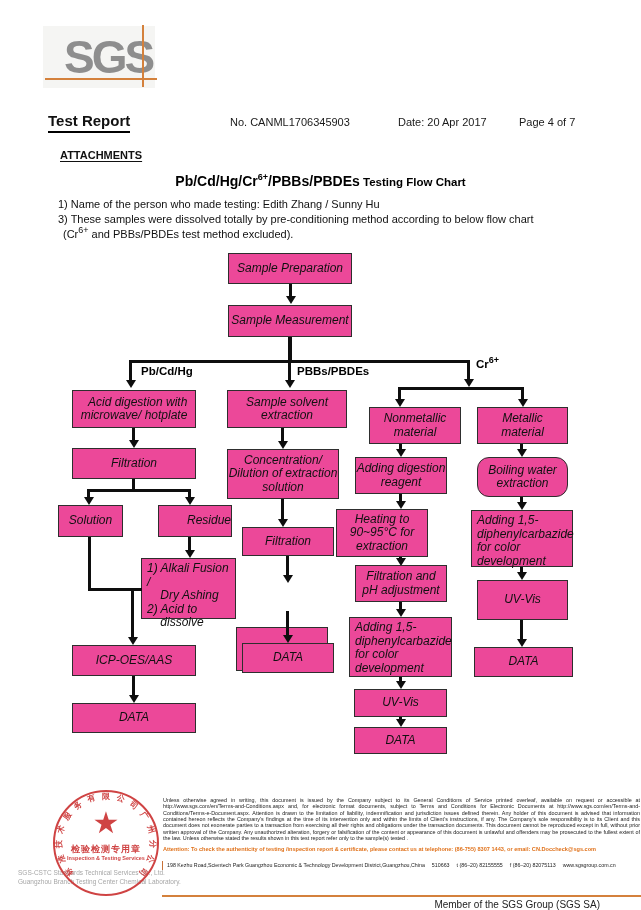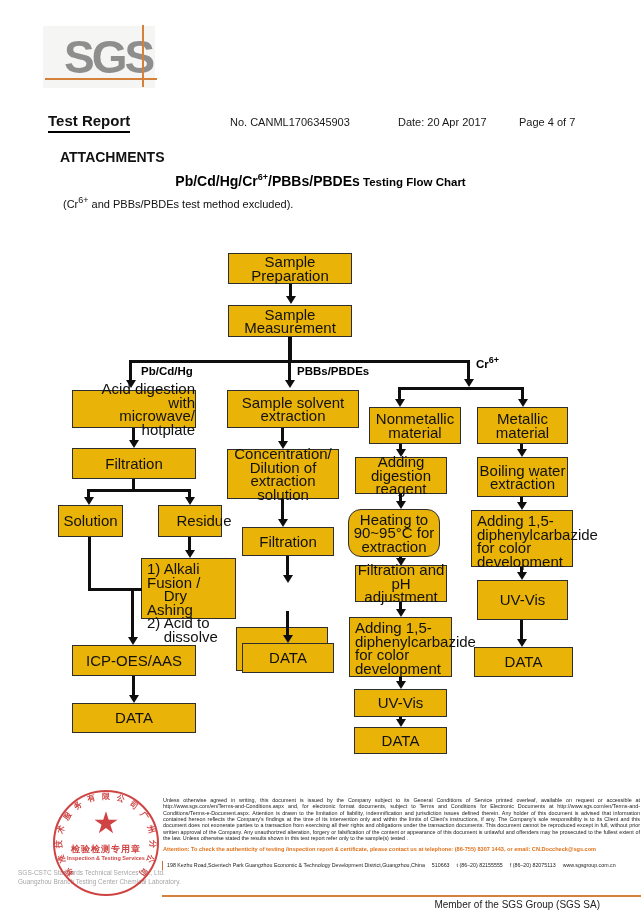--- a/index.html
+++ b/index.html
@@ -10,33 +10,33 @@
   .logo-block { position:absolute; left:43px; top:26px; width:112px; height:62px; background:#f5f5f3; }
   .logo-text { position:absolute; left:64px; top:30px; font-size:46px; font-weight:bold;
     color:#8e8e8e; letter-spacing:-3px; transform:scaleY(1.02); }
   .crosshair-v { position:absolute; left:142px; top:25px; width:1.5px; height:62px; background:#d4813c; }
   .crosshair-h { position:absolute; left:45px; top:78px; width:112px; height:1.5px; background:#d4813c; }
   .report-title { position:absolute; left:48px; top:112px; font-size:15px; font-weight:bold;
     border-bottom:2px solid #000; padding-bottom:2px; }
   .hdr-field { position:absolute; top:116px; font-size:11px; color:#1a1a1a; }
 
   
-  .attachments { position:absolute; left:60px; top:149px; font-size:14px; font-weight:bold;
-    text-underline-offset:2px; }
+  .attachments { position:absolute; left:60px; top:149px; font-size:11px; font-weight:bold;
+    text-decoration:underline; text-underline-offset:2px; }
   .chart-title { position:absolute; left:0; top:172px; width:641px; text-align:center; color:#000; }
   .ct-main { font-size:14px; font-weight:bold; }
   .ct-sub  { font-size:11.5px; font-weight:bold; }
   sup { font-size:9px; vertical-align:super; line-height:0; }
   .notes { position:absolute; left:58px; top:197px; font-size:11px; line-height:15px; color:#111; }
   .note-indent { padding-left:5px; }
 
   
-  .fb { position:absolute; border:1.2px solid #2e2e2e; background:#eab308; display:flex;
+  .fb { position:absolute; border:1.2px solid #2e2e2e; background:#ec4899; display:flex;
     align-items:center; justify-content:center; text-align:center;
-    font-size:15px; line-height:13.5px; white-space:pre-line; }
+    font-size:12px; line-height:13.5px; white-space:pre-line;font-style:italic; }
   .fb-left { align-items:flex-start; justify-content:flex-start; text-align:left;
     white-space:pre-wrap; padding:3px 2px 2px 5px; }
   .vl { position:absolute; width:3px; background:#0e0e0e; }
   .hl { position:absolute; height:3px; background:#0e0e0e; }
   .ad { position:absolute; width:0; height:0; border-left:5px solid transparent;
     border-right:5px solid transparent; border-top:8px solid #0e0e0e; }
   .bl { position:absolute; font-size:11.5px; font-weight:bold; color:#000; }
 
   
   .stamp { position:absolute; left:47px; top:784px; width:118px; height:118px; opacity:.92; }
@@ -77,20 +77,22 @@
 <div class="hdr-field" style="left:398px;">Date: 20 Apr 2017</div>
 <div class="hdr-field" style="left:519px;">Page 4 of 7</div>
 
 <div class="attachments">ATTACHMENTS</div>
 
 <div class="chart-title">
   <span class="ct-main"><span>Pb/Cd/Hg/Cr</span><sup>6+</sup><span>/PBBs/PBDEs</span></span><span class="ct-sub"> Testing Flow Chart</span>
 </div>
 
 <div class="notes">
+  <div>1) Name of the person who made testing: Edith Zhang / Sunny Hu</div>
+  <div>3) These samples were dissolved totally by pre-conditioning method according to below flow chart</div>
   <div class="note-indent"><span>(Cr</span><sup>6+</sup><span> and PBBs/PBDEs test method excluded).</span></div>
 </div>
 
 <div class="fb" style="left:228px;top:253px;width:124px;height:31px;">Sample Preparation</div>
 <div class="vl" style="left:288.5px;top:284px;height:13px;"></div>
 <div class="ad" style="left:285.5px;top:296px;"></div>
 <div class="fb" style="left:228px;top:305px;width:124px;height:32px;">Sample Measurement</div>
 
 <div class="vl" style="left:288px;top:337px;height:26px;width:4px;"></div>
 <div class="hl" style="left:130px;top:360px;width:339px;"></div>
@@ -116,37 +118,37 @@
 <div class="vl" style="left:131.5px;top:428px;height:13px;"></div>
 <div class="ad" style="left:128.5px;top:440px;"></div>
 <div class="fb" style="left:72px;top:448px;width:124px;height:31px;">Filtration</div>
 <div class="vl" style="left:131.5px;top:479px;height:12px;"></div>
 <div class="hl" style="left:87.5px;top:489px;width:103px;"></div>
 <div class="vl" style="left:86.5px;top:489px;height:9px;"></div>
 <div class="ad" style="left:83.5px;top:497px;"></div>
 <div class="vl" style="left:187.5px;top:489px;height:9px;"></div>
 <div class="ad" style="left:184.5px;top:497px;"></div>
 <div class="fb" style="left:58px;top:505px;width:65px;height:32px;">Solution</div>
-<div class="fb" style="left:158px;top:505px;width:64px;height:32px;padding-left:28px;">Residue</div>
+<div class="fb" style="left:158px;top:505px;width:74px;height:32px;padding-left:28px;">Residue</div>
 <div class="vl" style="left:187.5px;top:537px;height:14px;"></div>
 <div class="ad" style="left:184.5px;top:550px;"></div>
 <div class="fb fb-left" style="left:141px;top:558px;width:95px;height:61px;">1) Alkali Fusion /
     Dry Ashing
 2) Acid to
     dissolve</div>
 <div class="vl" style="left:87.5px;top:537px;height:54px;"></div>
 <div class="hl" style="left:87.5px;top:588px;width:54px;"></div>
 <div class="vl" style="left:130.5px;top:588px;height:50px;"></div>
 <div class="ad" style="left:127.5px;top:637px;"></div>
 <div class="fb" style="left:72px;top:645px;width:124px;height:31px;">ICP-OES/AAS</div>
 <div class="vl" style="left:131.5px;top:676px;height:20px;"></div>
 <div class="ad" style="left:128.5px;top:695px;"></div>
 <div class="fb" style="left:72px;top:703px;width:124px;height:30px;">DATA</div>
 
-<div class="fb" style="left:227px;top:390px;width:132px;height:38px;">Sample solvent
+<div class="fb" style="left:227px;top:390px;width:120px;height:38px;">Sample solvent
 extraction</div>
 <div class="vl" style="left:280.5px;top:428px;height:14px;"></div>
 <div class="ad" style="left:277.5px;top:441px;"></div>
 <div class="fb" style="left:227px;top:449px;width:112px;height:50px;">Concentration/
 Dilution of extraction
 solution</div>
 <div class="vl" style="left:280.5px;top:499px;height:21px;"></div>
 <div class="ad" style="left:277.5px;top:519px;"></div>
 <div class="fb" style="left:242px;top:527px;width:92px;height:29px;">Filtration</div>
 <div class="vl" style="left:285.5px;top:556px;height:20px;"></div>
@@ -157,21 +159,21 @@
 <div class="fb" style="left:242px;top:643px;width:92px;height:30px;">DATA</div>
 
 <div class="fb" style="left:369px;top:407px;width:92px;height:37px;">Nonmetallic
 material</div>
 <div class="vl" style="left:398.5px;top:444px;height:6px;"></div>
 <div class="ad" style="left:395.5px;top:449px;"></div>
 <div class="fb" style="left:355px;top:457px;width:92px;height:37px;">Adding digestion
 reagent</div>
 <div class="vl" style="left:398.5px;top:494px;height:8px;"></div>
 <div class="ad" style="left:395.5px;top:501px;"></div>
-<div class="fb" style="left:348px;top:509px;width:92px;height:48px;border-radius:13px;">Heating to
+<div class="fb" style="left:336px;top:509px;width:92px;height:48px;">Heating to
 90~95°C for
 extraction</div>
 <div class="vl" style="left:398.5px;top:557px;height:2px;"></div>
 <div class="ad" style="left:395.5px;top:558px;"></div>
 <div class="fb" style="left:355px;top:565px;width:92px;height:37px;">Filtration and
 pH adjustment</div>
 <div class="vl" style="left:398.5px;top:602px;height:8px;"></div>
 <div class="ad" style="left:395.5px;top:609px;"></div>
 <div class="fb fb-left" style="left:349px;top:617px;width:103px;height:60px;">Adding 1,5-
 diphenylcarbazide
@@ -181,21 +183,21 @@
 <div class="ad" style="left:395.5px;top:681px;"></div>
 <div class="fb" style="left:354px;top:689px;width:93px;height:28px;">UV-Vis</div>
 <div class="vl" style="left:398.5px;top:717px;height:3px;"></div>
 <div class="ad" style="left:395.5px;top:719px;"></div>
 <div class="fb" style="left:354px;top:727px;width:93px;height:27px;">DATA</div>
 
 <div class="fb" style="left:477px;top:407px;width:91px;height:37px;">Metallic
 material</div>
 <div class="vl" style="left:519.5px;top:444px;height:6px;"></div>
 <div class="ad" style="left:516.5px;top:449px;"></div>
-<div class="fb" style="left:477px;top:457px;width:91px;height:40px;">Boiling water
+<div class="fb" style="left:477px;top:457px;width:91px;height:40px;border-radius:12px;">Boiling water
 extraction</div>
 <div class="vl" style="left:519.5px;top:497px;height:6px;"></div>
 <div class="ad" style="left:516.5px;top:502px;"></div>
 <div class="fb fb-left" style="left:471px;top:510px;width:102px;height:57px;">Adding 1,5-
 diphenylcarbazide
 for color
 development</div>
 <div class="vl" style="left:519.5px;top:567px;height:6px;"></div>
 <div class="ad" style="left:516.5px;top:572px;"></div>
 <div class="fb" style="left:477px;top:580px;width:91px;height:40px;">UV-Vis</div>

